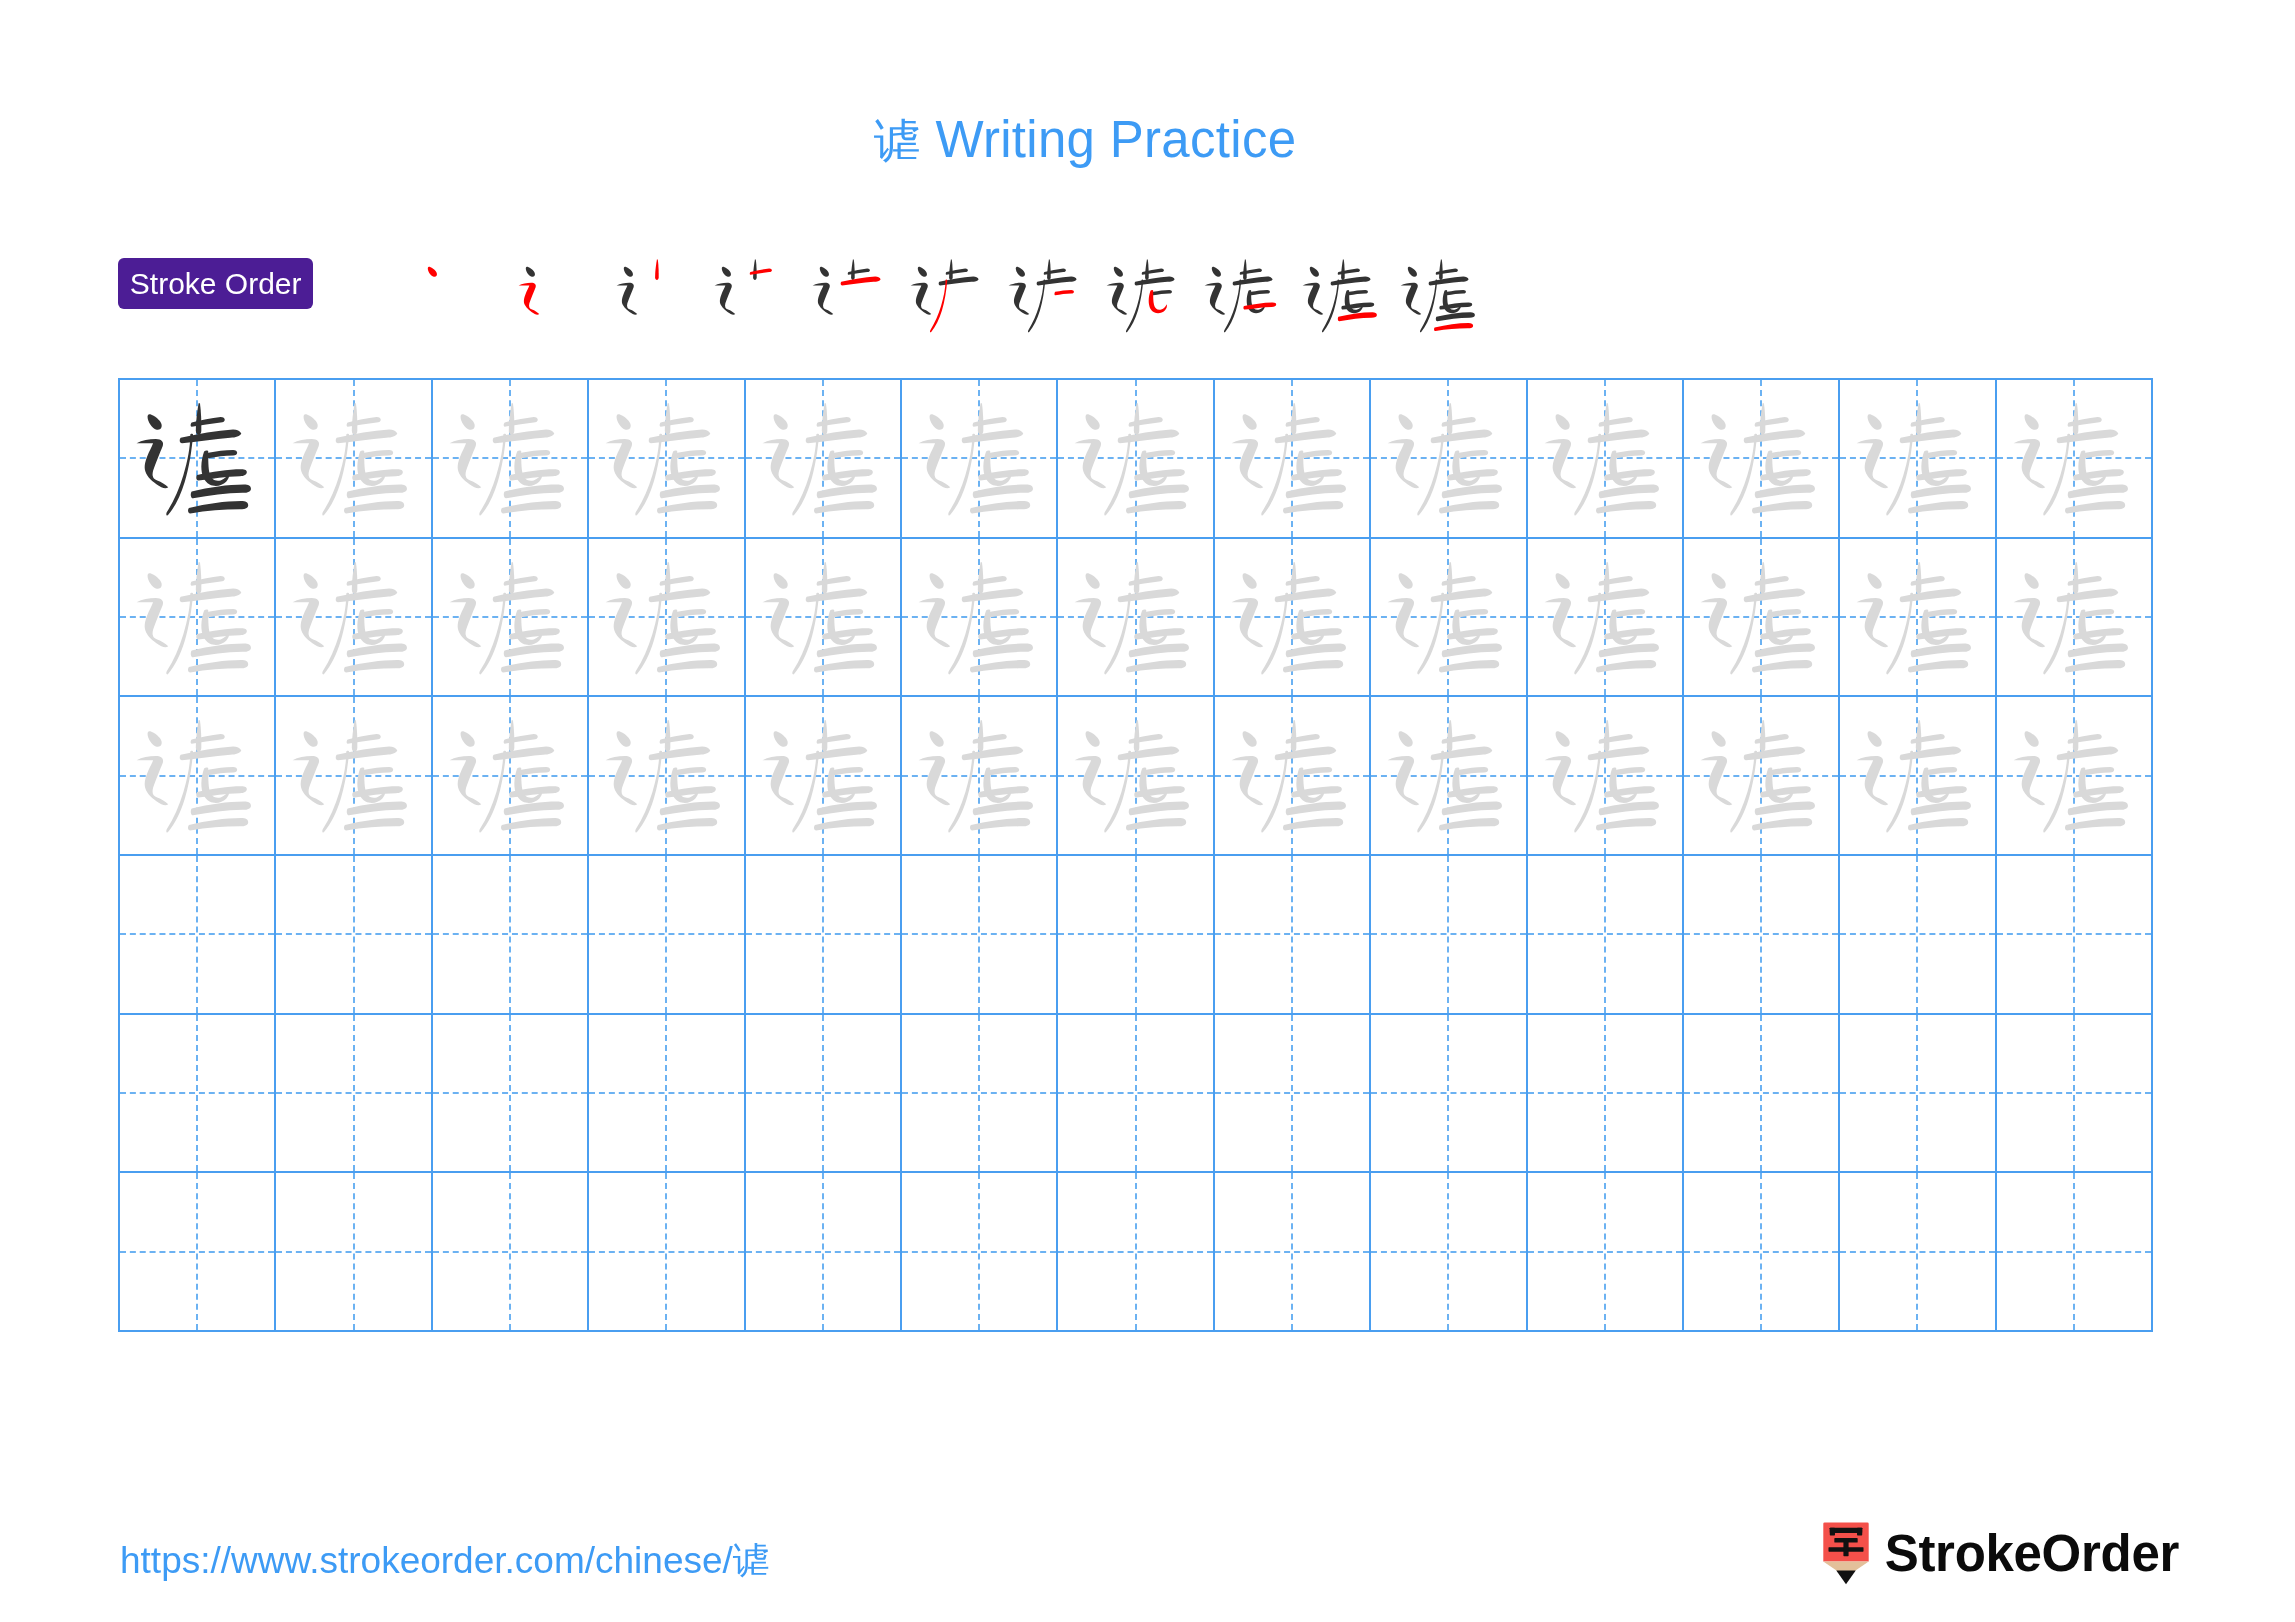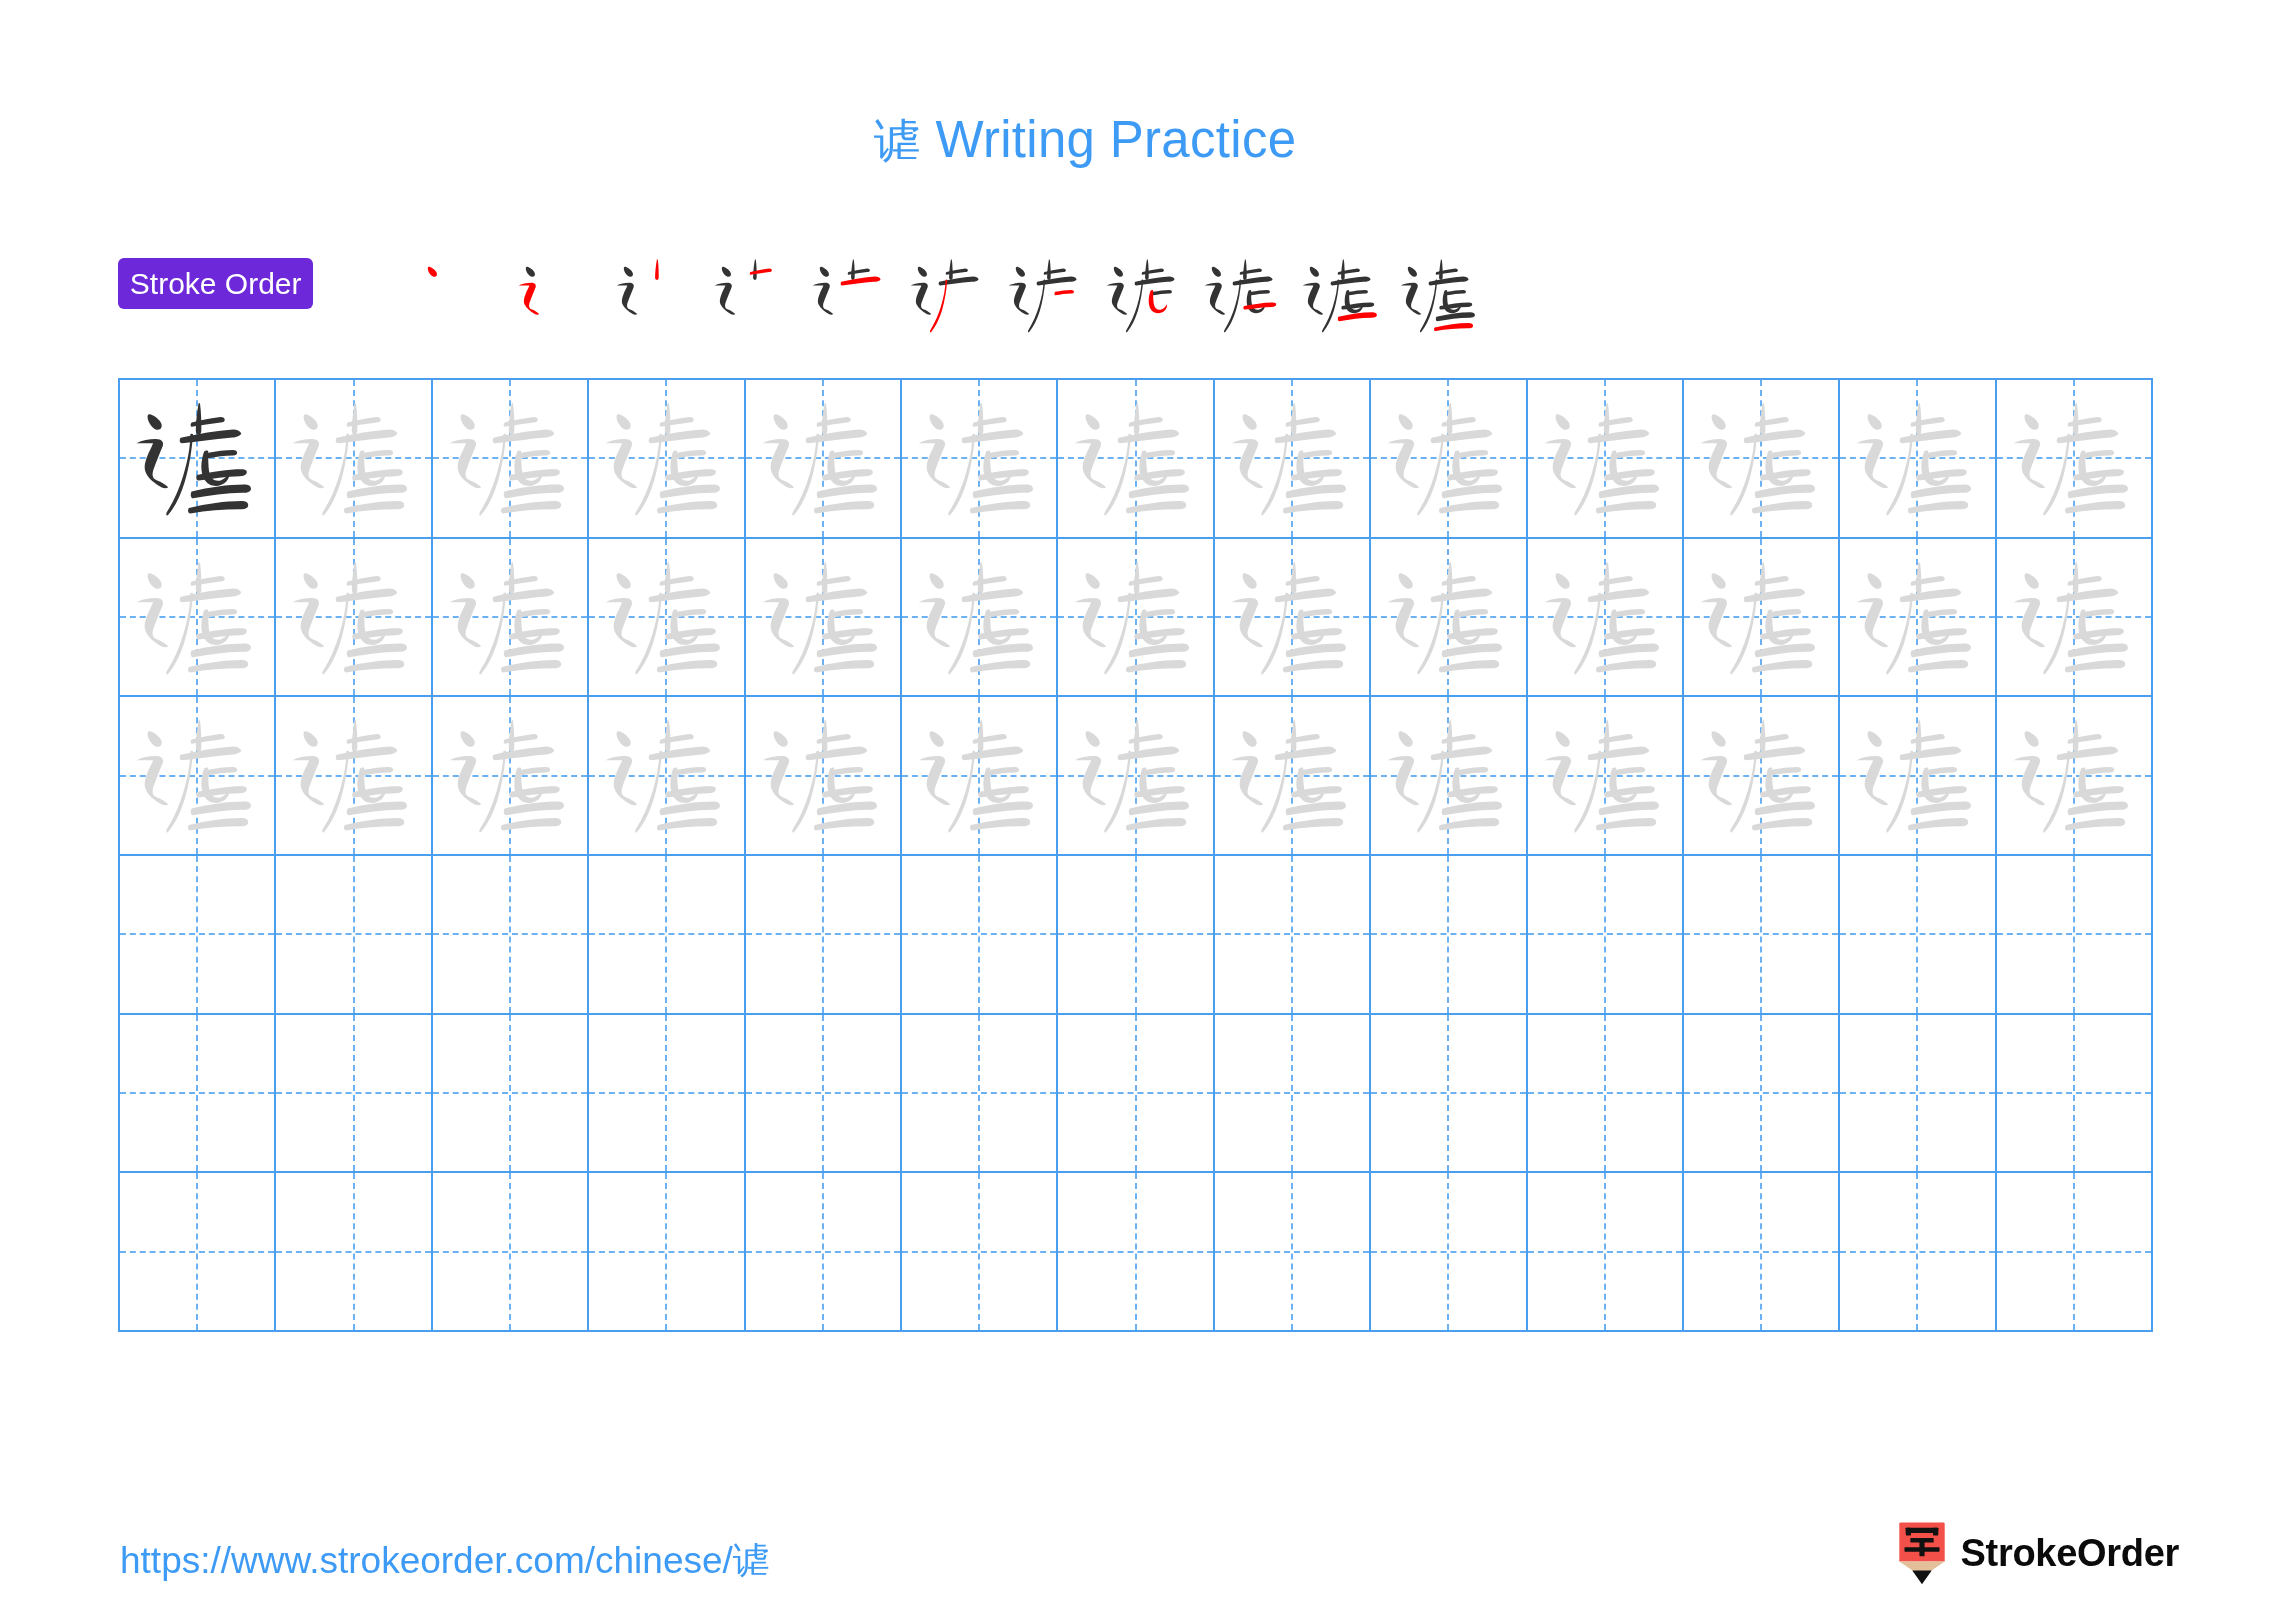--- a/index.html
+++ b/index.html
@@ -41,21 +41,21 @@
     width: 2059px;
     height: 85px;
   }
   #stroke-order-badge {
     position: absolute;
     left: 0;
     top: 3.3px;
     height: 51px;
     line-height: 51px;
     padding: 0 11.8px;
-    background: #6d28d9;
+    background: #4c1d95;
     color: #ffffff;
     font-size: 30px;
     border-radius: 5.9px;
     white-space: nowrap;
     box-sizing: border-box;
   }
   #stroke-steps {
     position: absolute;
     left: 293px;
     top: 0;
@@ -163,21 +163,21 @@
     align-items: center;
     gap: 14.4px;
   }
   #brand-mark {
     width: 48px;
     height: 64px;
     position: relative;
     flex: 0 0 48px;
   }
   #brand-name {
-    font-size: 38px;
+    font-size: 51px;
     font-weight: bold;
     color: #0b0b0b;
     letter-spacing: -0.3px;
     white-space: nowrap;
   }
 </style>
 </head>
 <body>
 
 <div id="title">

